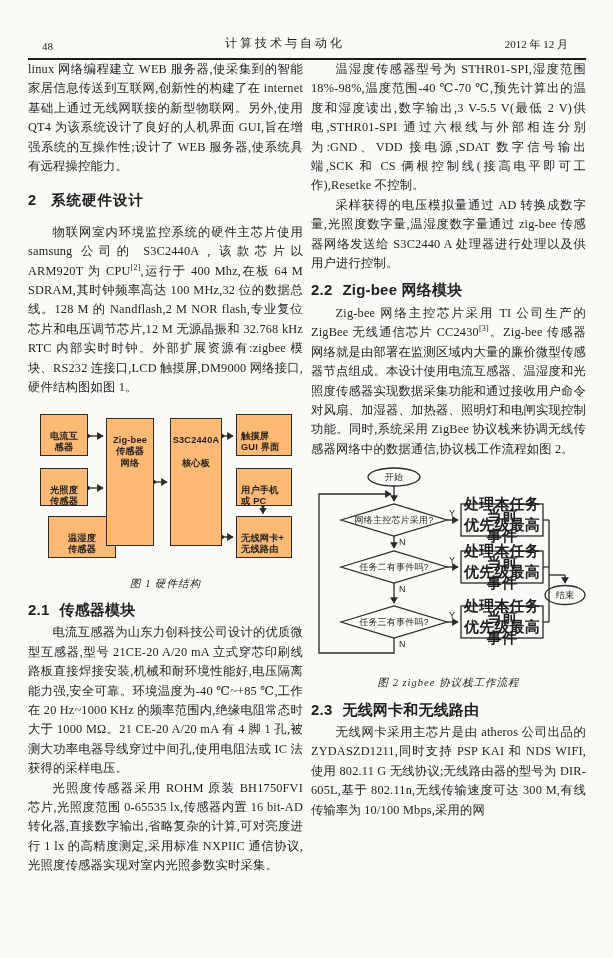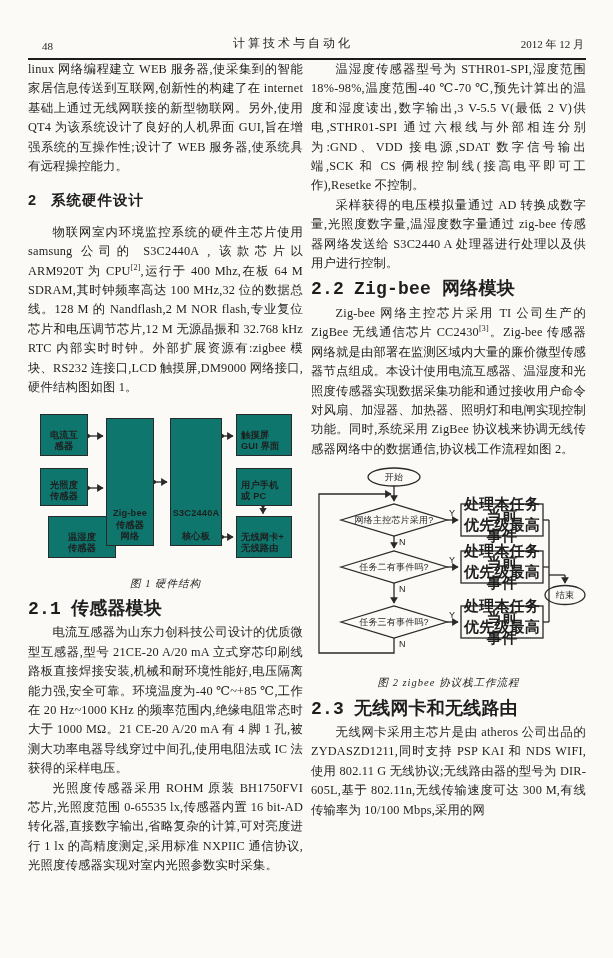--- a/index.html
+++ b/index.html
@@ -10,53 +10,53 @@
   }
   
   .header{
     position:absolute;top:28px;left:28px;width:558px;height:24px;
     border-bottom:2.5px solid #1c1c1c;
     display:flex;align-items:flex-end;justify-content:flex-start;
     padding-bottom:6px;font-size:11px;
   }
   .header .pg{margin-left:14px;width:50px;}
   .header .jt{flex:1;text-align:center;font-size:12px;letter-spacing:3px;}
-  .header .dt{width:90px;text-align:right;margin-right:2px;}
+  .header .dt{width:90px;text-align:right;margin-right:18px;}
   
   .col{position:absolute;top:60px;width:275px;font-size:12.3px;line-height:19.4px;
        text-align:justify;letter-spacing:.2px;}
   .col-left{left:28px;}
   .col-right{left:311px;}
   .para{margin:0;text-indent:2em;}
   .para.flush{text-indent:0;}
   sup.ref{font-size:8px;line-height:0;vertical-align:super;}
   .h-section{
     font-family:"Liberation Sans","DejaVu Sans",sans-serif;font-weight:bold;
     font-size:14.5px;margin:15px 0 12px 0;letter-spacing:1px;text-indent:0;text-align:left;
   }
   .h-section .num{margin-right:14px;}
   .h-sub{
-    font-family:Liberation Mono, monospace;font-weight:bold;
-    font-size:18px;margin:7px 0 4px 0;text-indent:0;text-align:left;
+    font-family:Liberation Sans, sans-serif;font-weight:bold;
+    font-size:15px;margin:7px 0 4px 0;text-indent:0;text-align:left;
   }
   .h-sub .num{margin-right:10px;}
   
   .fig-caption{
     text-align:center;font-size:10.5px;font-style:italic;
     margin:10px 0 6px 0;text-indent:0;letter-spacing:1px;
   }
   .figure{position:relative;}
   .fig1-canvas{position:relative;width:274px;height:152px;margin:14px 0 0 0;}
   .fig1-canvas svg,.fig2-canvas svg{position:absolute;left:0;top:0;}
   .fig-box{
     position:absolute;border:1.3px solid #2a2a2a;box-sizing:border-box;
     font-family:"Liberation Sans","DejaVu Sans",sans-serif;font-weight:bold;
     font-size:9.2px;line-height:11.5px;white-space:pre-line;
-    display:flex;align-items:flex-end;justify-content:center;text-align:center;
-    padding:2px 2px;background:#0f766e;
+    display:flex;align-items:flex-start;justify-content:center;text-align:center;
+    padding:16px 2px;background:#fdba74;
   }
   .fig-box.la{justify-content:flex-start;text-align:left;padding-left:4px;}
   .fig2-canvas{position:relative;width:275px;height:196px;margin:8px 0 0 0;}
   .fc-label{
     position:absolute;transform:translate(-50%,-50%);
     font-family:"Liberation Sans","DejaVu Sans",sans-serif;
     font-size:9px;line-height:10.5px;white-space:pre-line;text-align:center;
   }
   .fc-label.bold{font-weight:bold;font-size:15px;}
   .yn{

